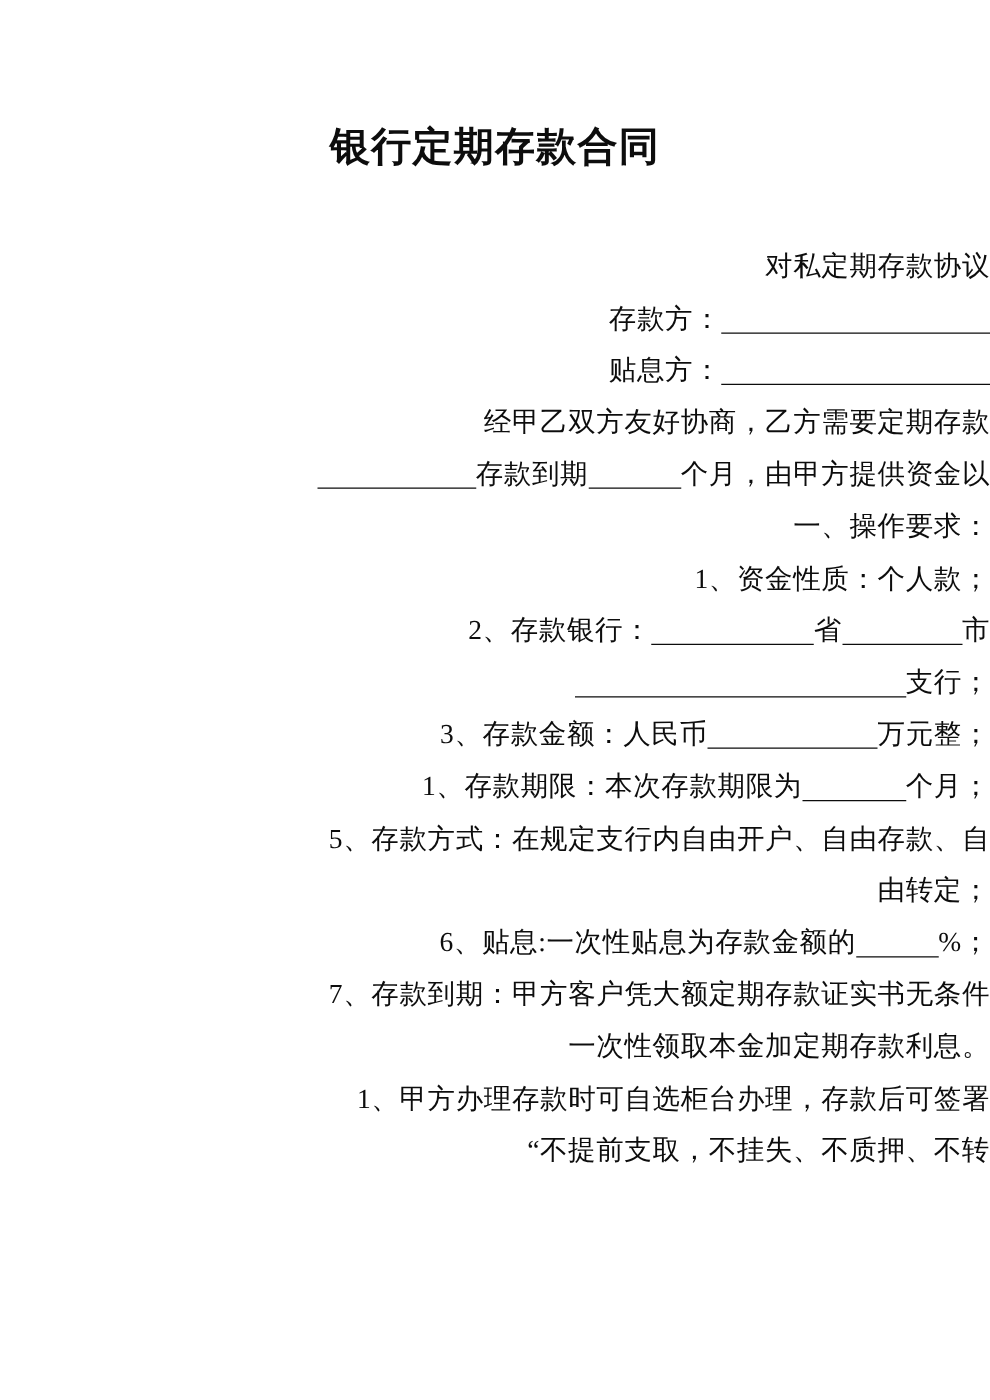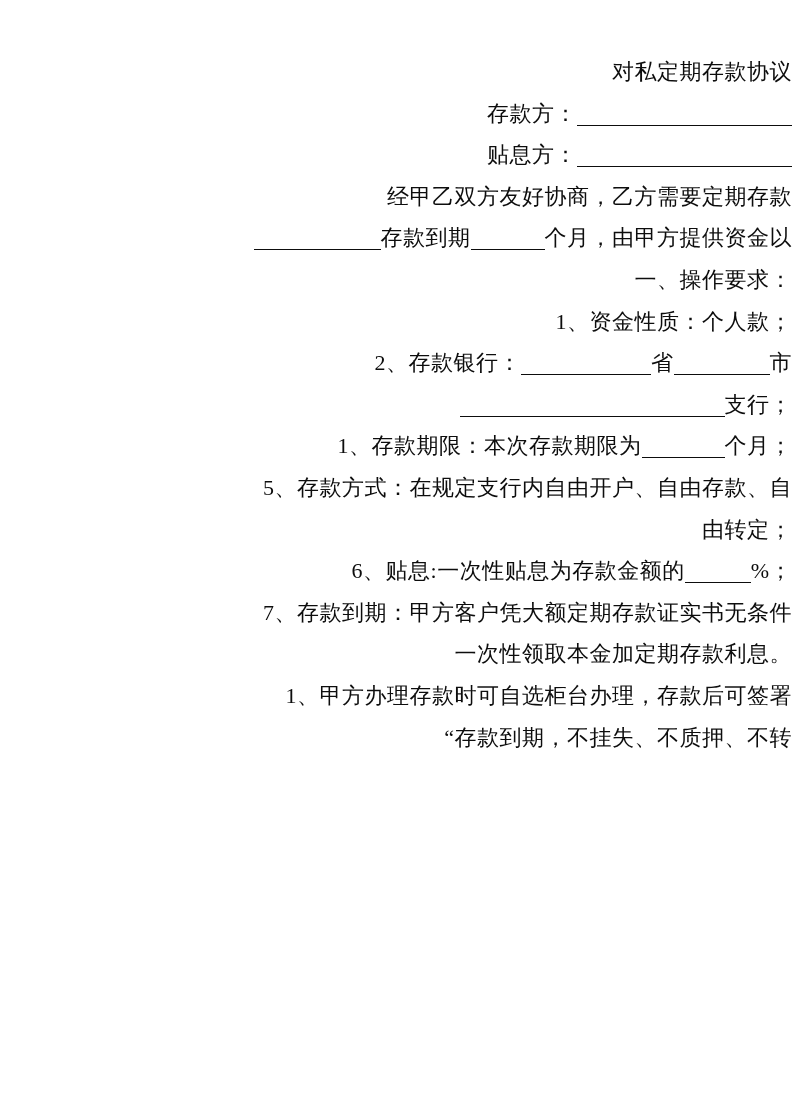--- a/index.html
+++ b/index.html
@@ -48,32 +48,34 @@
     display: inline-block;
     height: 22px;
     border-bottom: 1.5px solid currentColor;
     vertical-align: -5px;
   }
 </style>
 </head>
 <body style="background: rgb(255, 255, 255);">
 
 <div class="page" style="background: rgb(255, 255, 255); color: rgb(13, 13, 13);">
+  <h1 class="title">银行定期存款合同</h1>
   <div class="content" id="content">
       <div class="line indent"><span class="run">对私定期存款协议</span></div>
       <div class="line indent"><span class="run">存款方：</span><span class="blank" style="width: 215px;"></span></div>
       <div class="line indent"><span class="run">贴息方：</span><span class="blank" style="width: 215px;"></span></div>
       <div class="line indent"><span class="run">经甲乙双方友好协商，乙方需要定期存款</span></div>
       <div class="line"><span class="blank" style="width: 127px;"></span><span class="run">存款到期</span><span class="blank" style="width: 74px;"></span><span class="run">个月，由甲方提供资金以</span></div>
       <div class="line indent"><span class="run">一、操作要求：</span></div>
       <div class="line indent"><span class="run">1、资金性质：个人款；</span></div>
       <div class="line indent"><span class="run">2、存款银行：</span><span class="blank" style="width: 130px;"></span><span class="run">省</span><span class="blank" style="width: 96px;"></span><span class="run">市</span></div>
       <div class="line"><span class="blank" style="width: 265px;"></span><span class="run">支行；</span></div>
+      <div class="line indent"><span class="run">3、存款金额：人民币</span><span class="blank" style="width: 136px;"></span><span class="run">万元整；</span></div>
       <div class="line indent"><span class="run">1、存款期限：本次存款期限为</span><span class="blank" style="width: 83px;"></span><span class="run">个月；</span></div>
       <div class="line indent"><span class="run">5、存款方式：在规定支行内自由开户、自由存款、自</span></div>
       <div class="line"><span class="run">由转定；</span></div>
       <div class="line indent"><span class="run">6、贴息:一次性贴息为存款金额的</span><span class="blank" style="width: 66px;"></span><span class="run">%；</span></div>
       <div class="line indent"><span class="run">7、存款到期：甲方客户凭大额定期存款证实书无条件</span></div>
       <div class="line indent"><span class="run">一次性领取本金加定期存款利息。</span></div>
       <div class="line indent"><span class="run">1、甲方办理存款时可自选柜台办理，存款后可签署</span></div>
-      <div class="line"><span class="run">“存款到期，不挂失、不质押、不转</span></div>
+      <div class="line"><span class="run">“不提前支取，不挂失、不质押、不转</span></div>
     </div>
 </div>
 
 </body></html>

